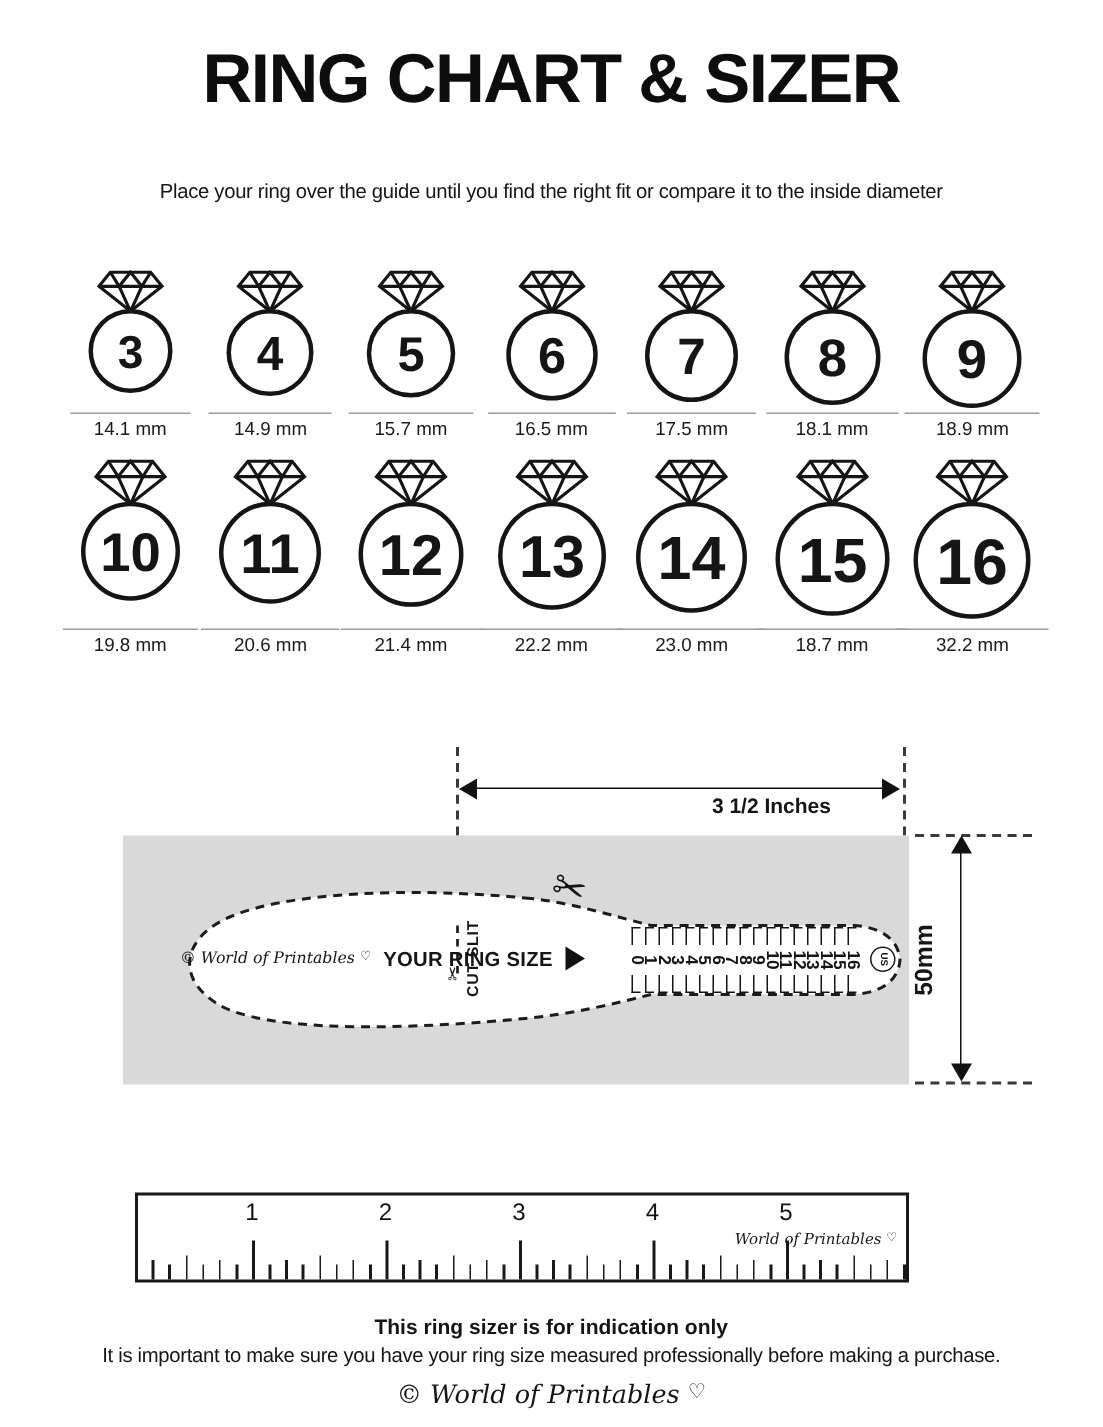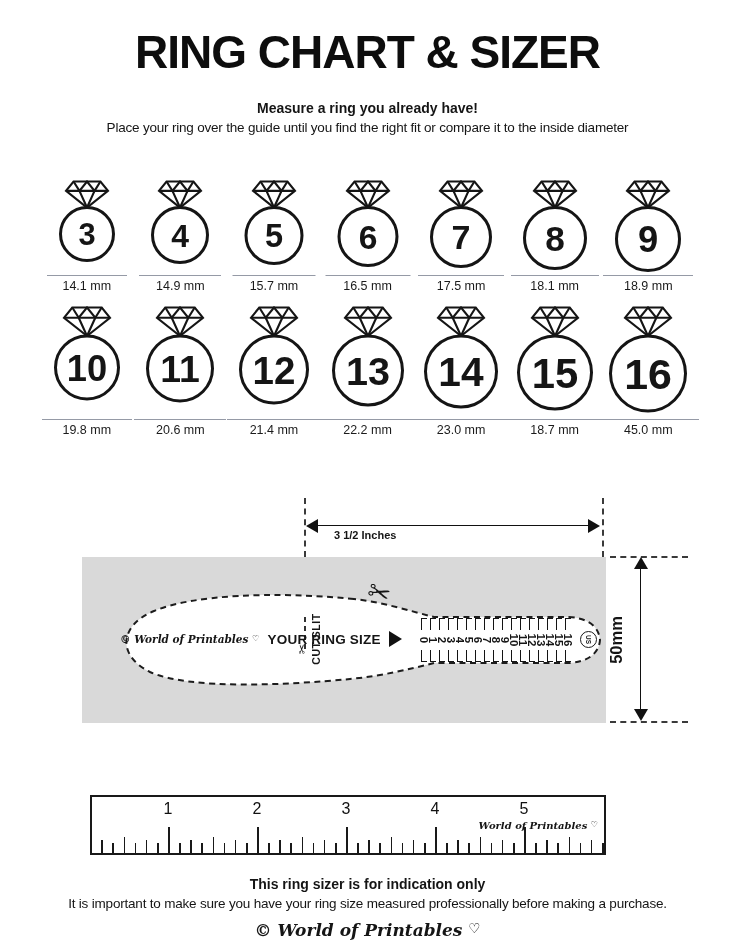--- a/index.html
+++ b/index.html
@@ -19,29 +19,29 @@
   .ring-cell{position:relative;flex:1;height:100%;}
   .ring-icon{position:absolute;top:0;left:50%;transform:translateX(-50%);}
   .mm-line{position:absolute;left:50%;transform:translateX(-50%);bottom:17px;height:1.5px;background:#959aa6;}
   .mm-label{position:absolute;left:0;right:0;bottom:0;text-align:center;font-size:12.5px;color:#1b1b1b;margin-top:27px;}
   
   .dash-v{position:absolute;width:0;border-left:2px dashed #3a3a3a;}
   .dash-h{position:absolute;height:0;border-top:2px dashed #3a3a3a;}
   .dim-line-h{position:absolute;height:0;border-top:1.8px solid #111;}
   .dim-line-v{position:absolute;width:0;border-left:1.8px solid #111;}
   .ah{position:absolute;width:0;height:0;border-style:solid;}
-  .dim-label-w{position:absolute;left:334px;top:529px;width:200px;text-align:left;
-               font-size:11px;font-weight:700;}
+  .dim-label-w{position:absolute;left:354px;top:529px;width:200px;text-align:right;
+               font-size:14px;font-weight:700;}
   .dim-label-h{position:absolute;left:576px;top:631px;width:80px;height:18px;text-align:center;
                font-size:16.5px;font-weight:700;transform:rotate(-90deg);}
   
   .sizer-rect{position:absolute;left:82px;top:557px;width:524px;height:166px;background:#d9d9d9;}
   .paddle-svg{position:absolute;left:0;top:0;}
   .sizer-brandline{position:absolute;left:38px;top:71px;height:22px;display:flex;align-items:center;gap:8px;}
-  .script{font-family:"DejaVu Serif",serif;font-style:italic;font-weight:700;}
+  .script{font-family:"DejaVu Serif",serif;font-style:italic;font-weight:400;}
   .sizer-brand{font-size:10.5px;white-space:nowrap;}
   .yrs{font-size:13.5px;font-weight:700;letter-spacing:0.2px;white-space:nowrap;}
   .tri{width:0;height:0;border-top:8px solid transparent;border-bottom:8px solid transparent;
        border-left:13px solid #111;}
   .cut-slit{position:absolute;left:226px;top:57px;width:16px;height:50px;display:flex;
             align-items:center;justify-content:center;}
   .cut-slit span{transform:rotate(-90deg);font-size:10.5px;font-weight:700;letter-spacing:0.5px;white-space:nowrap;}
   .scissors-big{position:absolute;left:286px;top:22px;font-size:27px;line-height:27px;
             font-family:"DejaVu Sans",sans-serif;transform:rotate(18deg);}
   .scissors-mini{position:absolute;left:215px;top:86px;font-size:12px;line-height:12px;
@@ -69,21 +69,20 @@
   .footer-text{position:absolute;top:896px;left:0;width:735px;text-align:center;font-size:13.5px;letter-spacing:-0.2px;}
   .footer-brand{position:absolute;top:920px;left:0;width:735px;text-align:center;font-size:17px;}
   .heart{font-family:"DejaVu Sans",sans-serif;font-style:normal;font-size:0.8em;vertical-align:0.25em;}
 </style>
 </head>
 <body>
 
 <div class="page">
 
   <div class="title">RING CHART &amp; SIZER</div>
-  <div class="tagline">Measure a ring you already have!</div>
   <div class="instruction">Place your ring over the guide until you find the right fit or compare it to the inside diameter</div>
 
   <div class="ring-row" id="ring-row-0">
       <div class="ring-cell">
         <svg width="64" height="86.03999999999999" class="ring-icon">
           <g transform="translate(11,1.5)">
             <path d="M 7.56 0 L 34.44 0 L 42 9.3744 L 21 26.04 L 0 9.3744 Z" fill="none" stroke="#151515" stroke-width="2.1"></path>
             <path d="M 0 9.3744 L 42 9.3744" fill="none" stroke="#151515" stroke-width="2.1"></path>
             <path d="M 7.56 0 L 13.44 9.3744 L 21 0 L 28.560000000000002 9.3744 L 34.44 0" fill="none" stroke="#151515" stroke-width="2.1"></path>
             <path d="M 13.44 9.3744 L 21 26.04 M 28.560000000000002 9.3744 L 21 26.04" fill="none" stroke="#151515" stroke-width="2.1"></path>
@@ -269,21 +268,21 @@
           <g transform="translate(20,1.5)">
             <path d="M 8.28 0 L 37.72 0 L 46 10.267199999999999 L 23 28.52 L 0 10.267199999999999 Z" fill="none" stroke="#151515" stroke-width="2.1"></path>
             <path d="M 0 10.267199999999999 L 46 10.267199999999999" fill="none" stroke="#151515" stroke-width="2.1"></path>
             <path d="M 8.28 0 L 14.72 10.267199999999999 L 23 0 L 31.28 10.267199999999999 L 37.72 0" fill="none" stroke="#151515" stroke-width="2.1"></path>
             <path d="M 14.72 10.267199999999999 L 23 28.52 M 31.28 10.267199999999999 L 23 28.52" fill="none" stroke="#151515" stroke-width="2.1"></path>
           </g>
           <circle cx="43" cy="67.52" r="37.5" fill="none" stroke="#151515" stroke-width="3"></circle>
           <text x="43" y="83.12" text-anchor="middle" fill="#151515" style="font-family:&quot;Liberation Sans&quot;,sans-serif;font-weight:700;font-size:42.9px;">16</text>
         </svg>
         <div class="mm-line" style="width: 102px;"></div>
-        <div class="mm-label">45.0 mm</div>
+        <div class="mm-label">32.2 mm</div>
       </div>
     </div>
 
   <div class="dash-v" style="left:304px;top:498px;height:59px;"></div>
   <div class="dash-v" style="left:602px;top:498px;height:59px;"></div>
   <div class="dim-line-h" style="left:313px;top:525px;width:280px;"></div>
   <div class="ah" style="left:306px;top:519px;border-width:7px 12px 7px 0;border-color:transparent #111 transparent transparent;"></div>
   <div class="ah" style="left:588px;top:519px;border-width:7px 0 7px 12px;border-color:transparent transparent transparent #111;"></div>
   <div class="dim-label-w">3 1/2 Inches</div>
 

